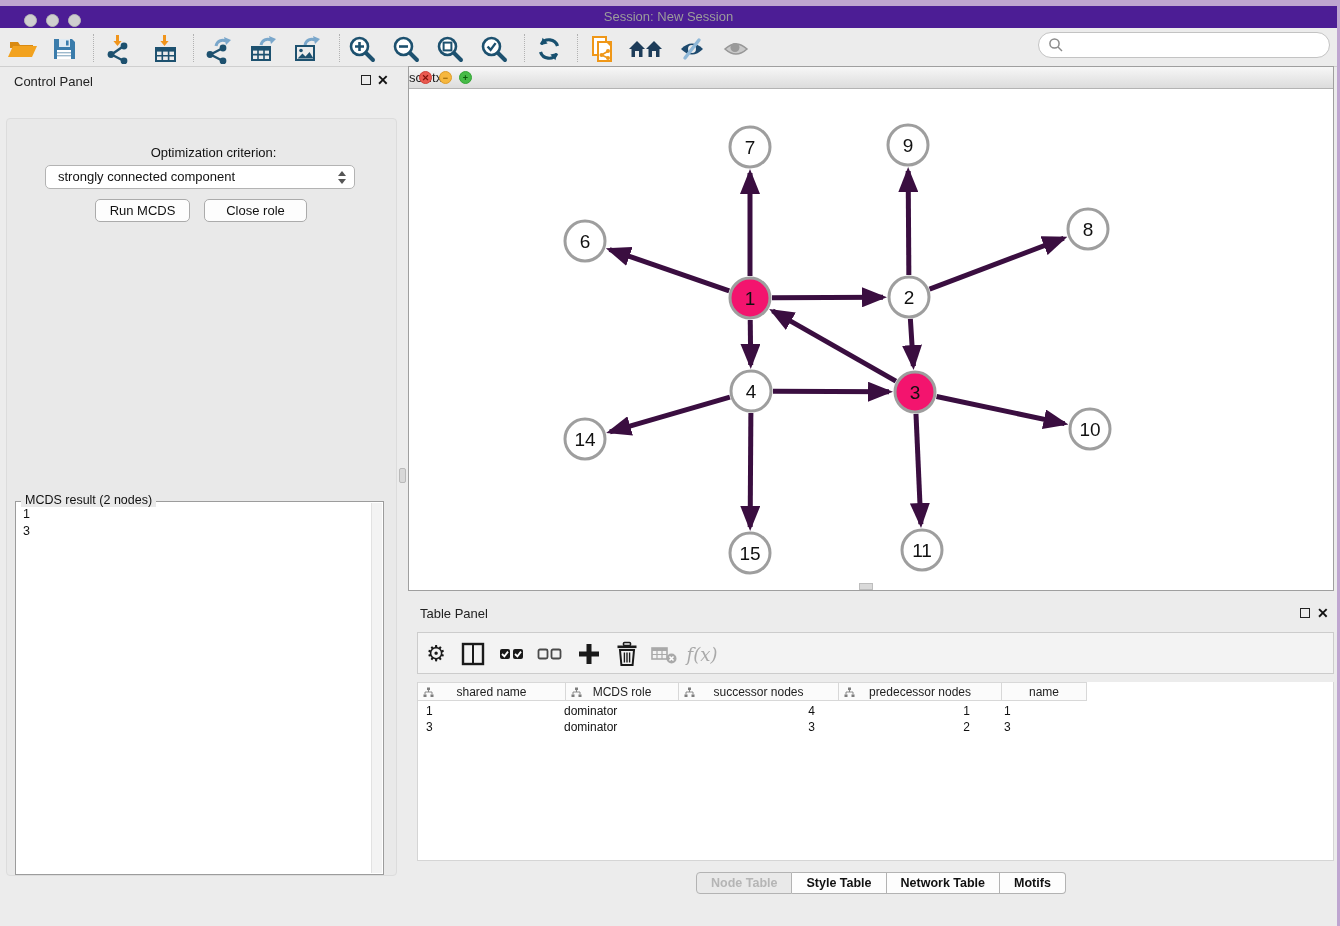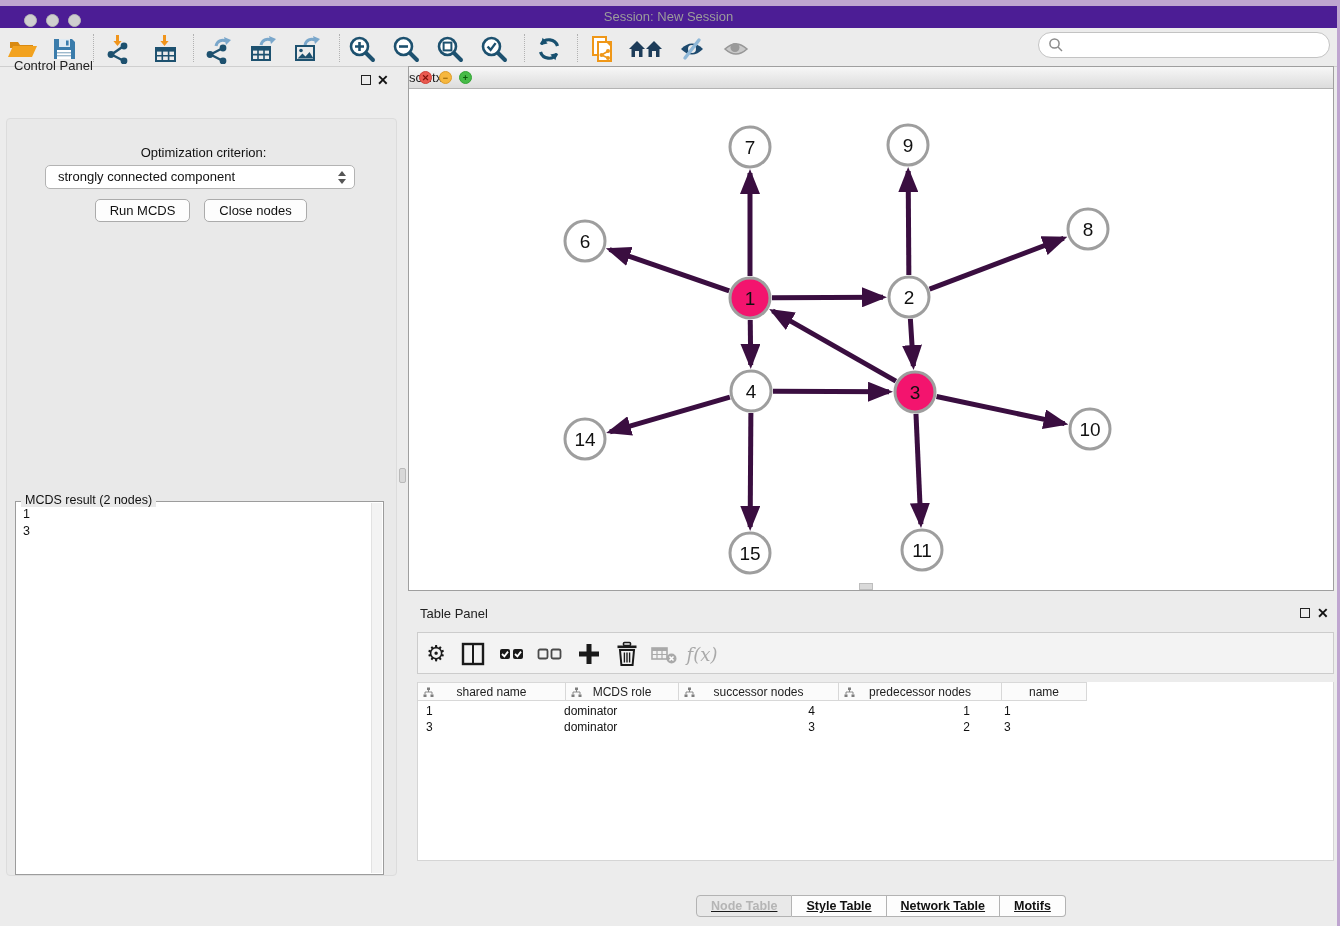--- a/index.html
+++ b/index.html
@@ -14,30 +14,30 @@
   .tl { position:absolute; top:8px; width:13px; height:13px; border-radius:50%; }
   .tl-grey { background:#cfcfcf; border:1px solid #b7b7b7; }
 
   
   .toolbar { position:absolute; left:0; top:22px; width:1337px; height:39px; background:#ececec; border-bottom:1px solid #cfcfcf; }
   .tb-icon { position:absolute; top:5px; width:32px; height:32px; display:flex; align-items:center; justify-content:center; cursor:default; }
   .tb-sep { position:absolute; top:6px; height:28px; border-left:1px dotted #b2b2b2; }
   .searchbox { position:absolute; left:1038px; top:4px; width:292px; height:26px; background:#fff; border:1px solid #c3c3c3; border-radius:13px; display:flex; align-items:center; padding-left:9px; }
 
   
-  .cp-title { position:absolute; left:14px; top:52px; font-size:13px; color:#222; }
+  .cp-title { position:absolute; left:14px; top:68px; font-size:13px; color:#222; }
   .panel-float { position:absolute; width:10px; height:10px; border:1.5px solid #222; background:transparent; }
   .panel-close { position:absolute; font-size:14px; font-weight:bold; color:#111; line-height:14px; }
   .cp-tabs { position:absolute; top:91px; height:22px; display:flex; }
   .tab { border:1px solid #b3b3b3; border-left:none; background:#fdfdfd; color:#111; font-size:12.5px; font-weight:bold; text-align:center; line-height:20px; padding:0 14px; }
   .tab.first { border-left:1px solid #b3b3b3; border-radius:4px 0 0 4px; }
   .tab.last { border-radius:0 4px 4px 0; }
   .tab.selected { background:#e9e9e9; color:#b5b5b5; }
   .cp-body { position:absolute; left:6px; top:112px; width:391px; height:758px; background:#e9e9e9; border:1px solid #dcdcdc; border-radius:4px; }
-  .opt-label { position:absolute; left:2px; top:26px; width:100%; text-align:center; font-size:13px; color:#111; }
+  .opt-label { position:absolute; left:12px; top:26px; width:100%; text-align:center; font-size:13px; color:#111; }
   .criterion-select { position:absolute; left:38px; top:46px; width:310px; height:24px; background:#fff; border:1px solid #b3b3b3; border-radius:5px; line-height:22px; padding-left:12px; font-size:13px; color:#111; }
   .spinner { position:absolute; right:8px; top:5px; display:flex; flex-direction:column; gap:3px; }
   .spin-up { width:0; height:0; border-left:4px solid transparent; border-right:4px solid transparent; border-bottom:5px solid #555; }
   .spin-dn { width:0; height:0; border-left:4px solid transparent; border-right:4px solid transparent; border-top:5px solid #555; }
   .cp-btn { position:absolute; top:80px; height:23px; background:#fdfdfd; border:1px solid #ababab; border-radius:5px; font-size:13px; color:#111; text-align:center; line-height:21px; }
   .result-group { position:absolute; left:8px; top:382px; width:369px; height:374px; border:1px solid #9c9c9c; background:#fff; }
   .result-legend { position:absolute; left:5px; top:-9px; background:#e9e9e9; padding:0 4px; font-size:12.5px; color:#111; }
   .result-text { position:absolute; left:7px; top:4px; font-size:12.5px; line-height:17px; color:#111; white-space:pre-line; }
   .result-scroll { position:absolute; right:1px; top:1px; width:11px; height:370px; background:#f3f3f3; border-left:1px solid #e2e2e2; }
   .splitter-grip { position:absolute; left:399px; top:462px; width:7px; height:15px; background:#d8d8d8; border:1px solid #b9b9b9; border-radius:2px; }
@@ -60,21 +60,21 @@
   .gear-glyph { font-size:22px; color:#1a1a1a; line-height:30px; }
   .fx-glyph { font-family:"DejaVu Serif", serif; font-style:italic; font-size:18px; color:#a9a9a9;text-align:right; }
   .tp-table { position:absolute; left:417px; top:676px; width:917px; height:179px; background:#fff; border:1px solid #d5d5d5; border-top:none; }
   .th-row { position:absolute; left:0; top:0; height:19px; display:flex; }
   .th { position:relative; height:19px; background:#fbfbfb; border-right:1px solid #d8d8d8; border-bottom:1px solid #d8d8d8; border-top:1px solid #d8d8d8; font-size:12px; color:#222; text-align:center; line-height:18px; }
   .th .tree { position:absolute; left:5px; top:4px; }
   .td-row { position:absolute; left:0; height:16px; display:flex; font-size:12px; color:#111; }
   .td { height:16px; line-height:16px; }
   .al { text-align:left; padding-left:8px; }
   .ar { text-align:right; }
-  .tp-tabs { position:absolute; top:889px; height:22px; display:flex; left:696px;text-decoration:underline; }
+  .tp-tabs { position:absolute; top:866px; height:22px; display:flex; left:696px; }
 
   
   .status-bar { position:absolute; left:0; top:886px; width:1337px; height:34px; background:#ececec; border-top:1px solid #c6c6c6; }
   .list-btn { position:absolute; left:12px; top:6px; width:28px; height:24px; background:#fbfbfb; border:1px solid #b5b5b5; border-radius:3px; display:flex; align-items:center; justify-content:center; }
   .memory-btn { position:absolute; right:8px; top:6px; width:70px; height:22px; background:#fbfbfb; border:1px solid #b5b5b5; border-radius:4px; display:flex; align-items:center; justify-content:center; gap:5px; font-size:12px; color:#111; }
   .memory-dot { width:11px; height:11px; border-radius:50%; }
   svg { display:block; }
 </style>
 </head>
 <body>
@@ -286,21 +286,21 @@
     <div class="cp-body">
       <div class="opt-label">Optimization criterion:</div>
       <div class="criterion-select">
         <span>strongly connected component</span>
         <span class="spinner">
             <span class="spin-up"></span>
             <span class="spin-dn"></span>
           </span>
       </div>
       <div class="cp-btn" style="left:88px; width:95px">Run MCDS</div>
-      <div class="cp-btn" style="left:197px; width:103px">Close nodes</div>
+      <div class="cp-btn" style="left:197px; width:103px">Close role</div>
 
       <div class="result-group">
         <div class="result-legend">MCDS result (2 nodes)</div>
         <div class="result-text">1
 3</div>
         <div class="result-scroll"></div>
       </div>
     </div>
 
     <div class="splitter-grip"></div>

